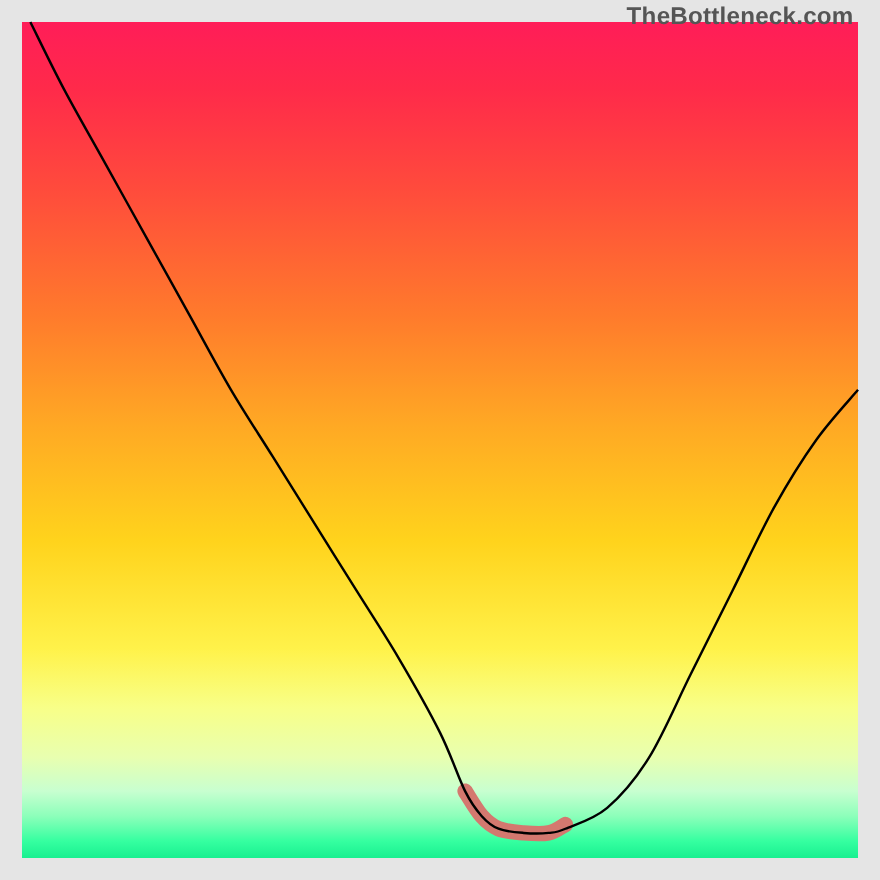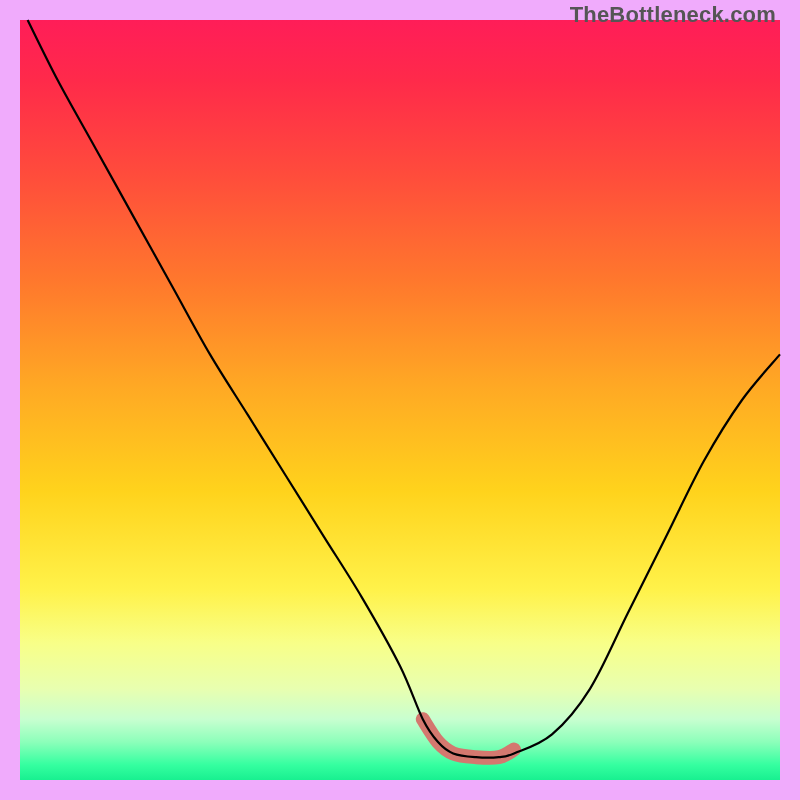--- a/index.html
+++ b/index.html
@@ -10,21 +10,21 @@
     background: #000;
     overflow: hidden;
     font-family: Arial, Helvetica, sans-serif;
   }
   .frame {
     position: absolute;
     left: 0;
     top: 0;
     width: 800px;
     height: 800px;
-    background: #f0abfc;
+    background: #e5e5e5;
   }
   .plot {
     position: absolute;
     left: 20px;
     top: 20px;
     width: 760px;
     height: 760px;
     background: linear-gradient(
       to bottom,
       #ff1d58 0%,

